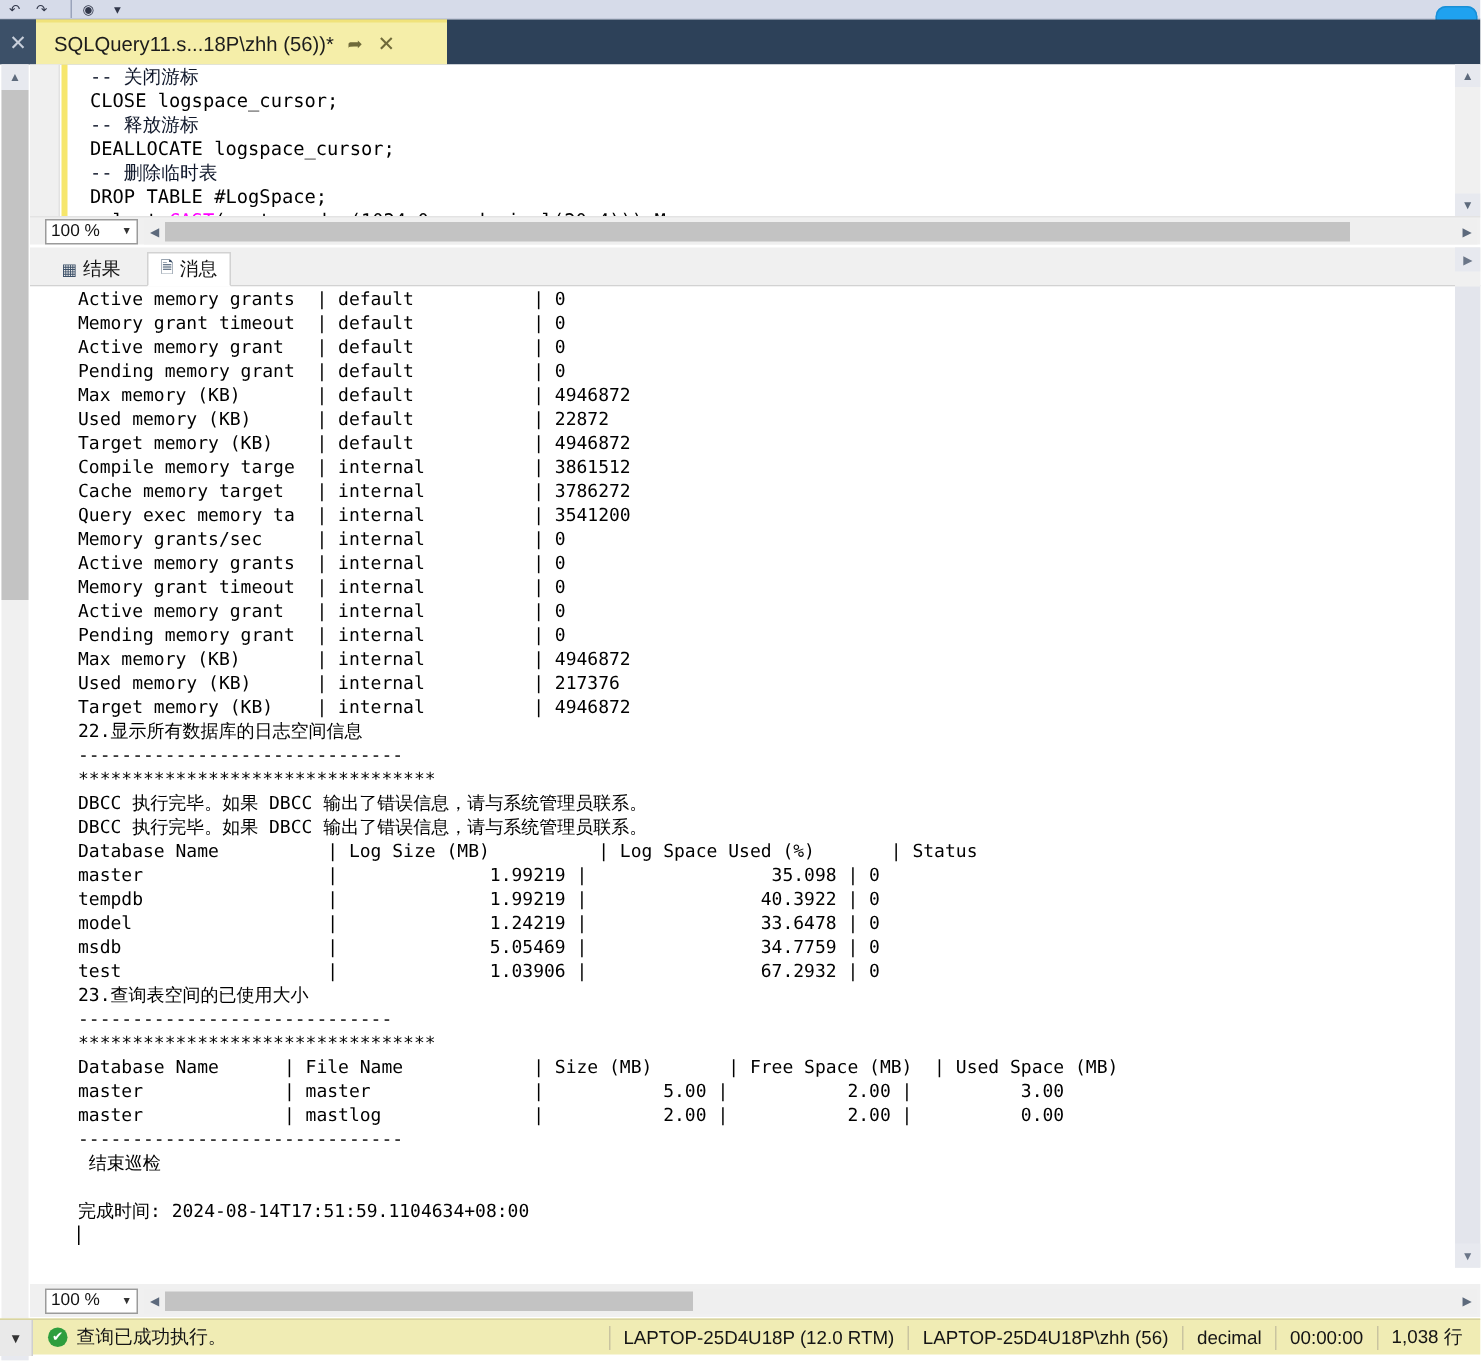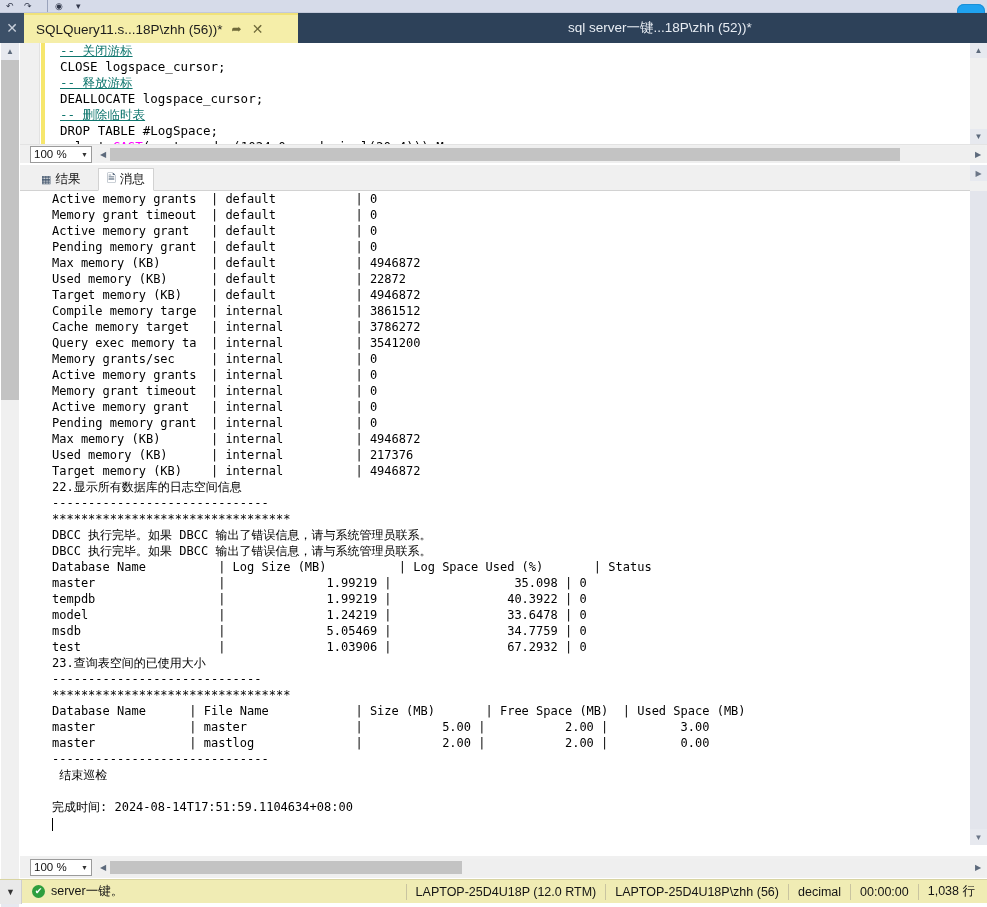--- a/index.html
+++ b/index.html
@@ -87,21 +87,21 @@
     position: absolute; left: 40px; top: 0;
     width: 910px; height: 101px;
     font-family: "DejaVu Sans Mono", "Liberation Mono", monospace;
     font-size: 12.5px;
     line-height: 16px;
     white-space: pre;
     color: #000000;
     overflow: hidden;
   }
   .k { color: #000000; }
-  .c { color: #0f766e; text-decoration: underline; }
+  .c { color: #0f172a; }
   .f { color: #ff00ff; }
   .editor-vscroll {
     position: absolute; right: 0; top: 0;
     width: 17px; height: 101px;
     background: #f0f0f0;
   }
   .editor-vscroll .arr-up,
   .editor-vscroll .arr-dn {
     position: absolute; left: 0; width: 17px; height: 15px;
     display: flex; align-items: center; justify-content: center;
@@ -311,23 +311,20 @@
   <div class="tabstrip">
     <div class="tab-close-left">✕</div>
 
     <div class="tab active" style="left:24px; width:274px;">
       <span class="tab-label">SQLQuery11.s...18P\zhh (56))*</span>
       <span class="pin">➦</span>
       <span class="xclose">✕</span>
     </div>
 
 
-    <div class="tab inactive" style="left:556px; width:298px;">
-      <span class="tab-label">sql server一键...18P\zhh (52))*</span>
-    </div>
   </div>
 
   <div class="editor-shell">
     <div class="editor-leftbar"></div>
     <div class="editor-changebar"></div>
     <div class="code" id="code-area"><div><span class="c">-- 关闭游标</span></div><div><span class="k">CLOSE</span><span> logspace_cursor;</span></div><div><span class="c">-- 释放游标</span></div><div><span class="k">DEALLOCATE</span><span> logspace_cursor;</span></div><div><span class="c">-- 删除临时表</span></div><div><span class="k">DROP TABLE</span><span> #LogSpace;</span></div><div><span>select </span><span class="f">CAST</span><span>(cast as dec(1024.0 as decimal(20,4))) M</span></div></div>
     <div class="editor-vscroll">
       <div class="arr-up">▲</div>
       <div class="arr-dn">▼</div>
     </div>
@@ -429,21 +426,21 @@
       </div>
       <div class="arr">▶</div>
     </div>
   </div>
 
 
   <div class="statusbar">
     <div class="sb-left-caret">▼</div>
     <div class="sb-ok">
       <span class="ok-dot">✔</span>
-      <span>server一键。</span>
+      <span>查询已成功执行。</span>
     </div>
     <div class="sb-spacer"></div>
     <div class="sb-seg">LAPTOP-25D4U18P (12.0 RTM)</div>
     <div class="sb-seg">LAPTOP-25D4U18P\zhh (56)</div>
     <div class="sb-seg">decimal</div>
     <div class="sb-seg">00:00:00</div>
     <div class="sb-seg" style="padding-right:12px;">1,038 行</div>
   </div>
 
 </div>

